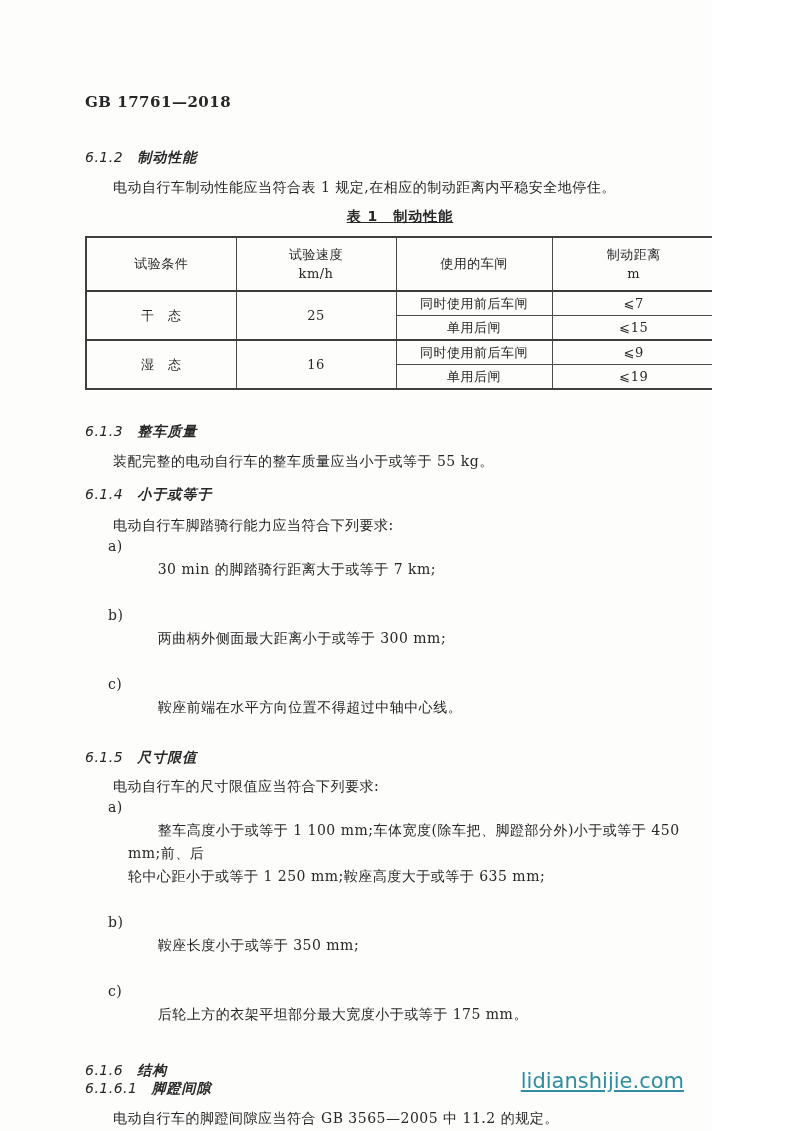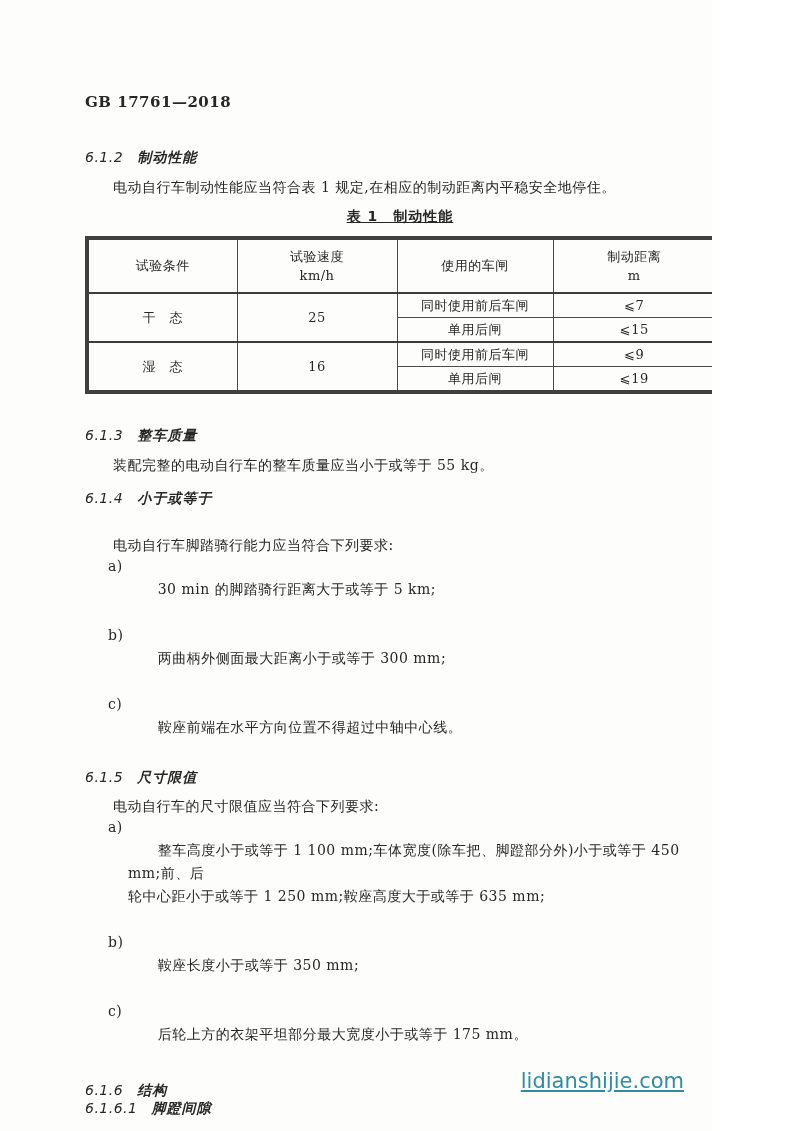--- a/index.html
+++ b/index.html
@@ -54,21 +54,21 @@
     border-collapse:collapse;
     table-layout:fixed;
     width:630px;
     margin-top:11px;
     font-size:13px;
   }
   table.t1 col.c1{width:150px;}
   table.t1 col.c2{width:160px;}
   table.t1 col.c3{width:156px;}
   table.t1 col.c4{width:164px;}
-  table.t1{border:4px solid #404040;}
+  table.t1{border:2px solid #404040;}
   table.t1 th,table.t1 td{
     border:1px solid #4a4a4a;
     text-align:center;
     vertical-align:middle;
     font-weight:400;
     padding:0;
     font-family:"DejaVu Serif","DejaVu Sans","Liberation Serif",serif;
     letter-spacing:0.5px;
   }
   table.t1 thead th{height:52px;border-bottom:2px solid #3c3c3c;}
@@ -77,21 +77,21 @@
   table.t1 .two-line div{line-height:19px;}
   .mt-h612{margin-top:37px;}
   .mt-para1{margin-top:11px;}
   .mt-caption{margin-top:10px;}
   .mt-h613{margin-top:32px;}
   .mt-h614{margin-top:14px;}
   .mt-h615{margin-top:6px;}
   .mt-h616{margin-top:12px;}
   .mt-h6161{}
   .mt-para{margin-top:11px;}
-  .mt-intro{margin-top:28px;}
+  .mt-intro{margin-top:12px;}
   .mt-intro2{margin-top:10px;}
   .watermark{
     position:absolute;
     right:28px;
     top:1070px;
     font-family:"DejaVu Sans","Liberation Sans",sans-serif;
     font-size:21px;
     line-height:22px;
     text-decoration:underline;
   }
@@ -159,21 +159,21 @@
     <div class="heading mt-h613">
       <span class="num">6.1.3</span><span class="ttl">整车质量</span>
     </div>
     <div class="para mt-para">装配完整的电动自行车的整车质量应当小于或等于 55 kg。</div>
 
     <div class="heading mt-h614">
       <span class="num">6.1.4</span><span class="ttl">小于或等于</span>
     </div>
     <div class="para mt-intro">电动自行车脚踏骑行能力应当符合下列要求:</div>
     <div class="item">
-      <span class="label">a)</span><span>30 min 的脚踏骑行距离大于或等于 5 km;</span>
+      <span class="label">a)</span><span>30 min 的脚踏骑行距离大于或等于 7 km;</span>
     </div>
     <div class="item">
       <span class="label">b)</span><span>两曲柄外侧面最大距离小于或等于 300 mm;</span>
     </div>
     <div class="item">
       <span class="label">c)</span><span>鞍座前端在水平方向位置不得超过中轴中心线。</span>
     </div>
 
     <div class="heading mt-h615">
       <span class="num">6.1.5</span><span class="ttl">尺寸限值</span>

